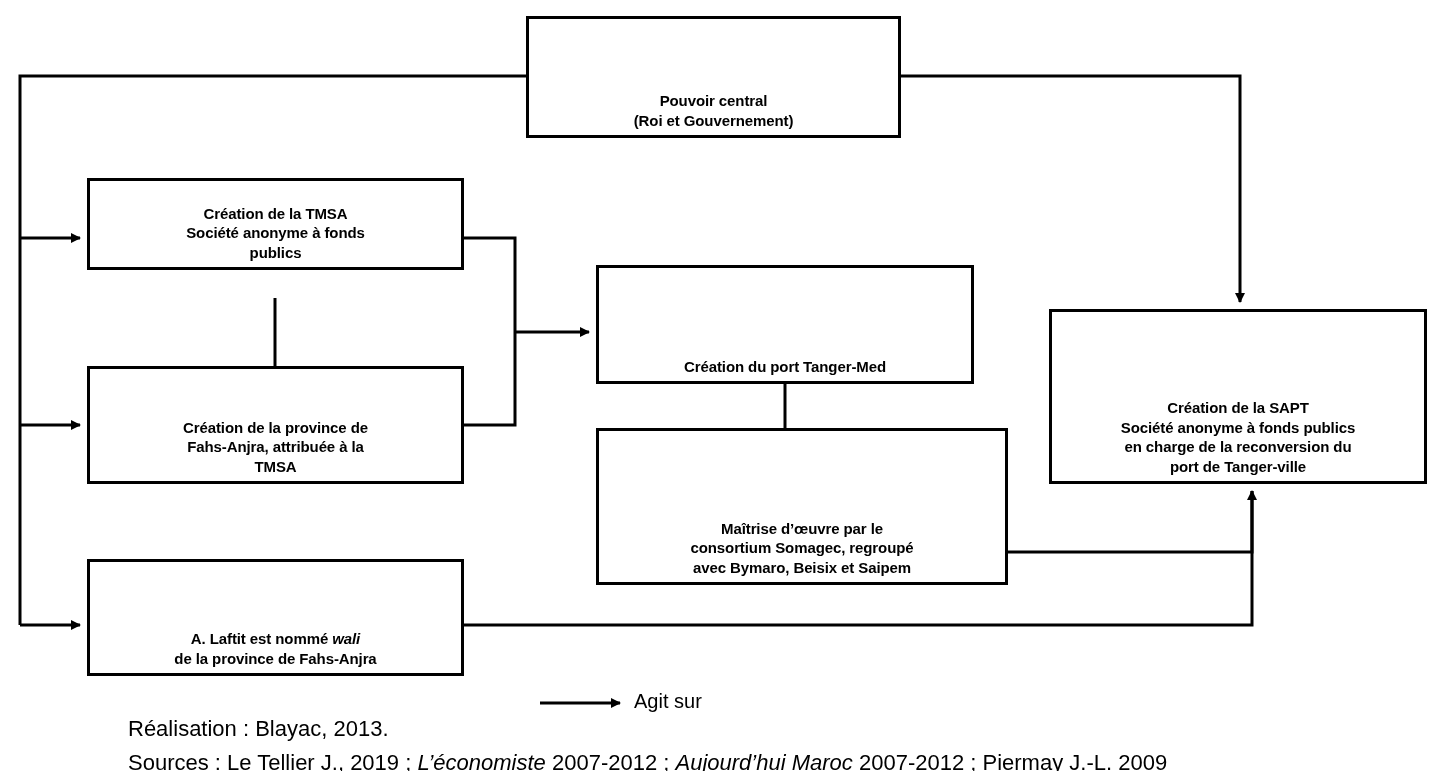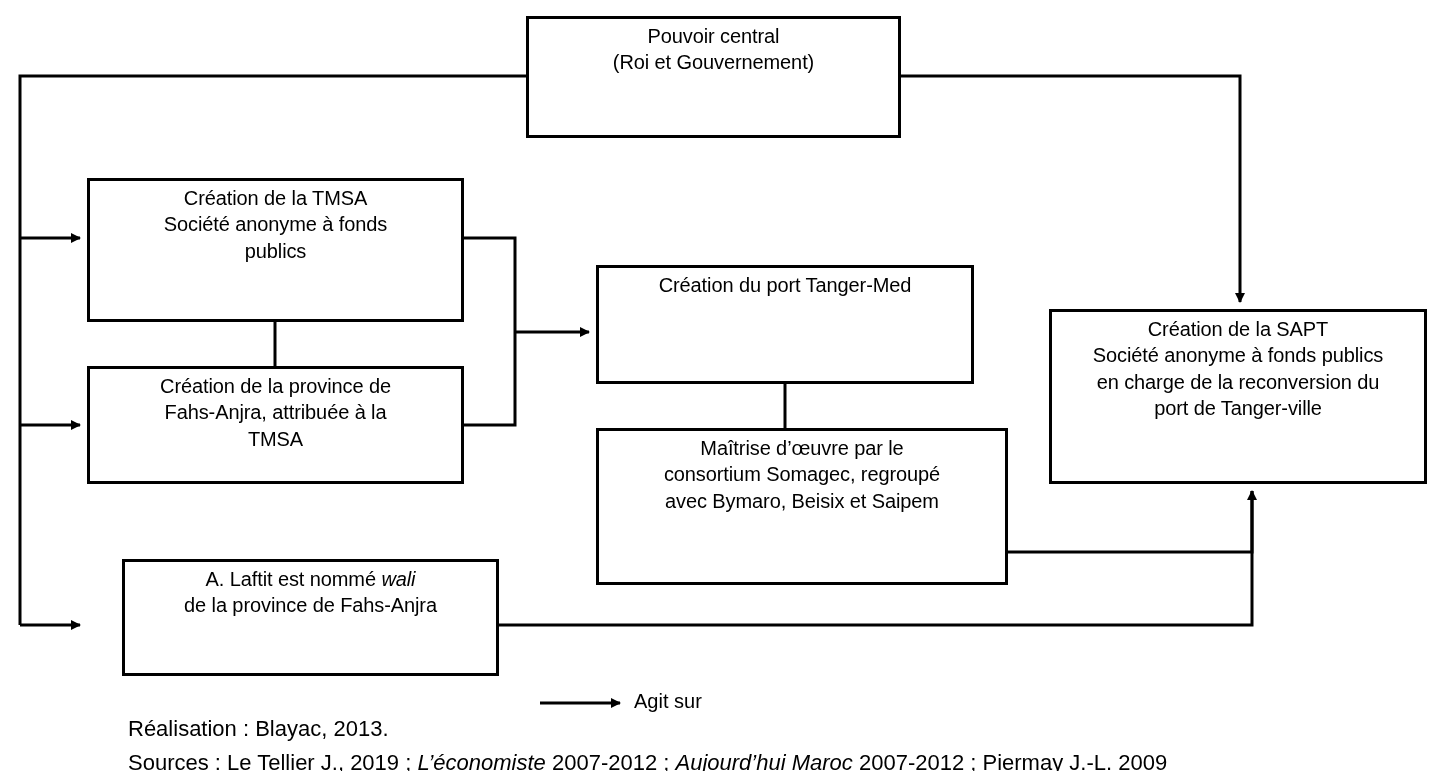--- a/index.html
+++ b/index.html
@@ -24,37 +24,37 @@
     top: 0;
     width: 1444px;
     height: 771px;
   }
   .node {
     position: absolute;
     box-sizing: border-box;
     border: 3px solid #000000;
     background: #ffffff;
     display: flex;
-    align-items: flex-start;
+    align-items: flex-end;
     justify-content: center;
     text-align: center;
-    font-weight: normal;
-    font-size: 20px;
+    font-weight: bold;
+    font-size: 15px;
     line-height: 1.32;
     letter-spacing: -0.1px;
     padding: 4px 10px;
     z-index: 2;
   }
   .node .inner { width: 100%; }
   .node .it { font-style: italic; }
 
   #node-pouvoir   { left: 526px;  top: 16px;  width: 375px; height: 122px; }
-  #node-tmsa      { left: 87px;   top: 178px; width: 377px; height: 144px; }
+  #node-tmsa      { left: 87px;   top: 178px; width: 377px; height: 92px; }
   #node-province  { left: 87px;   top: 366px; width: 377px; height: 118px; }
-  #node-laftit    { left: 87px;   top: 559px; width: 377px; height: 117px; margin-left: 35px; }
+  #node-laftit    { left: 87px;   top: 559px; width: 377px; height: 117px; }
   #node-port      { left: 596px;  top: 265px; width: 378px; height: 119px; }
   #node-somagec   { left: 596px;  top: 428px; width: 412px; height: 157px; }
   #node-sapt      { left: 1049px; top: 309px; width: 378px; height: 175px; }
 
   .legend-label {
     position: absolute;
     left: 634px;
     top: 690px;
     font-size: 20px;
     font-weight: normal;

